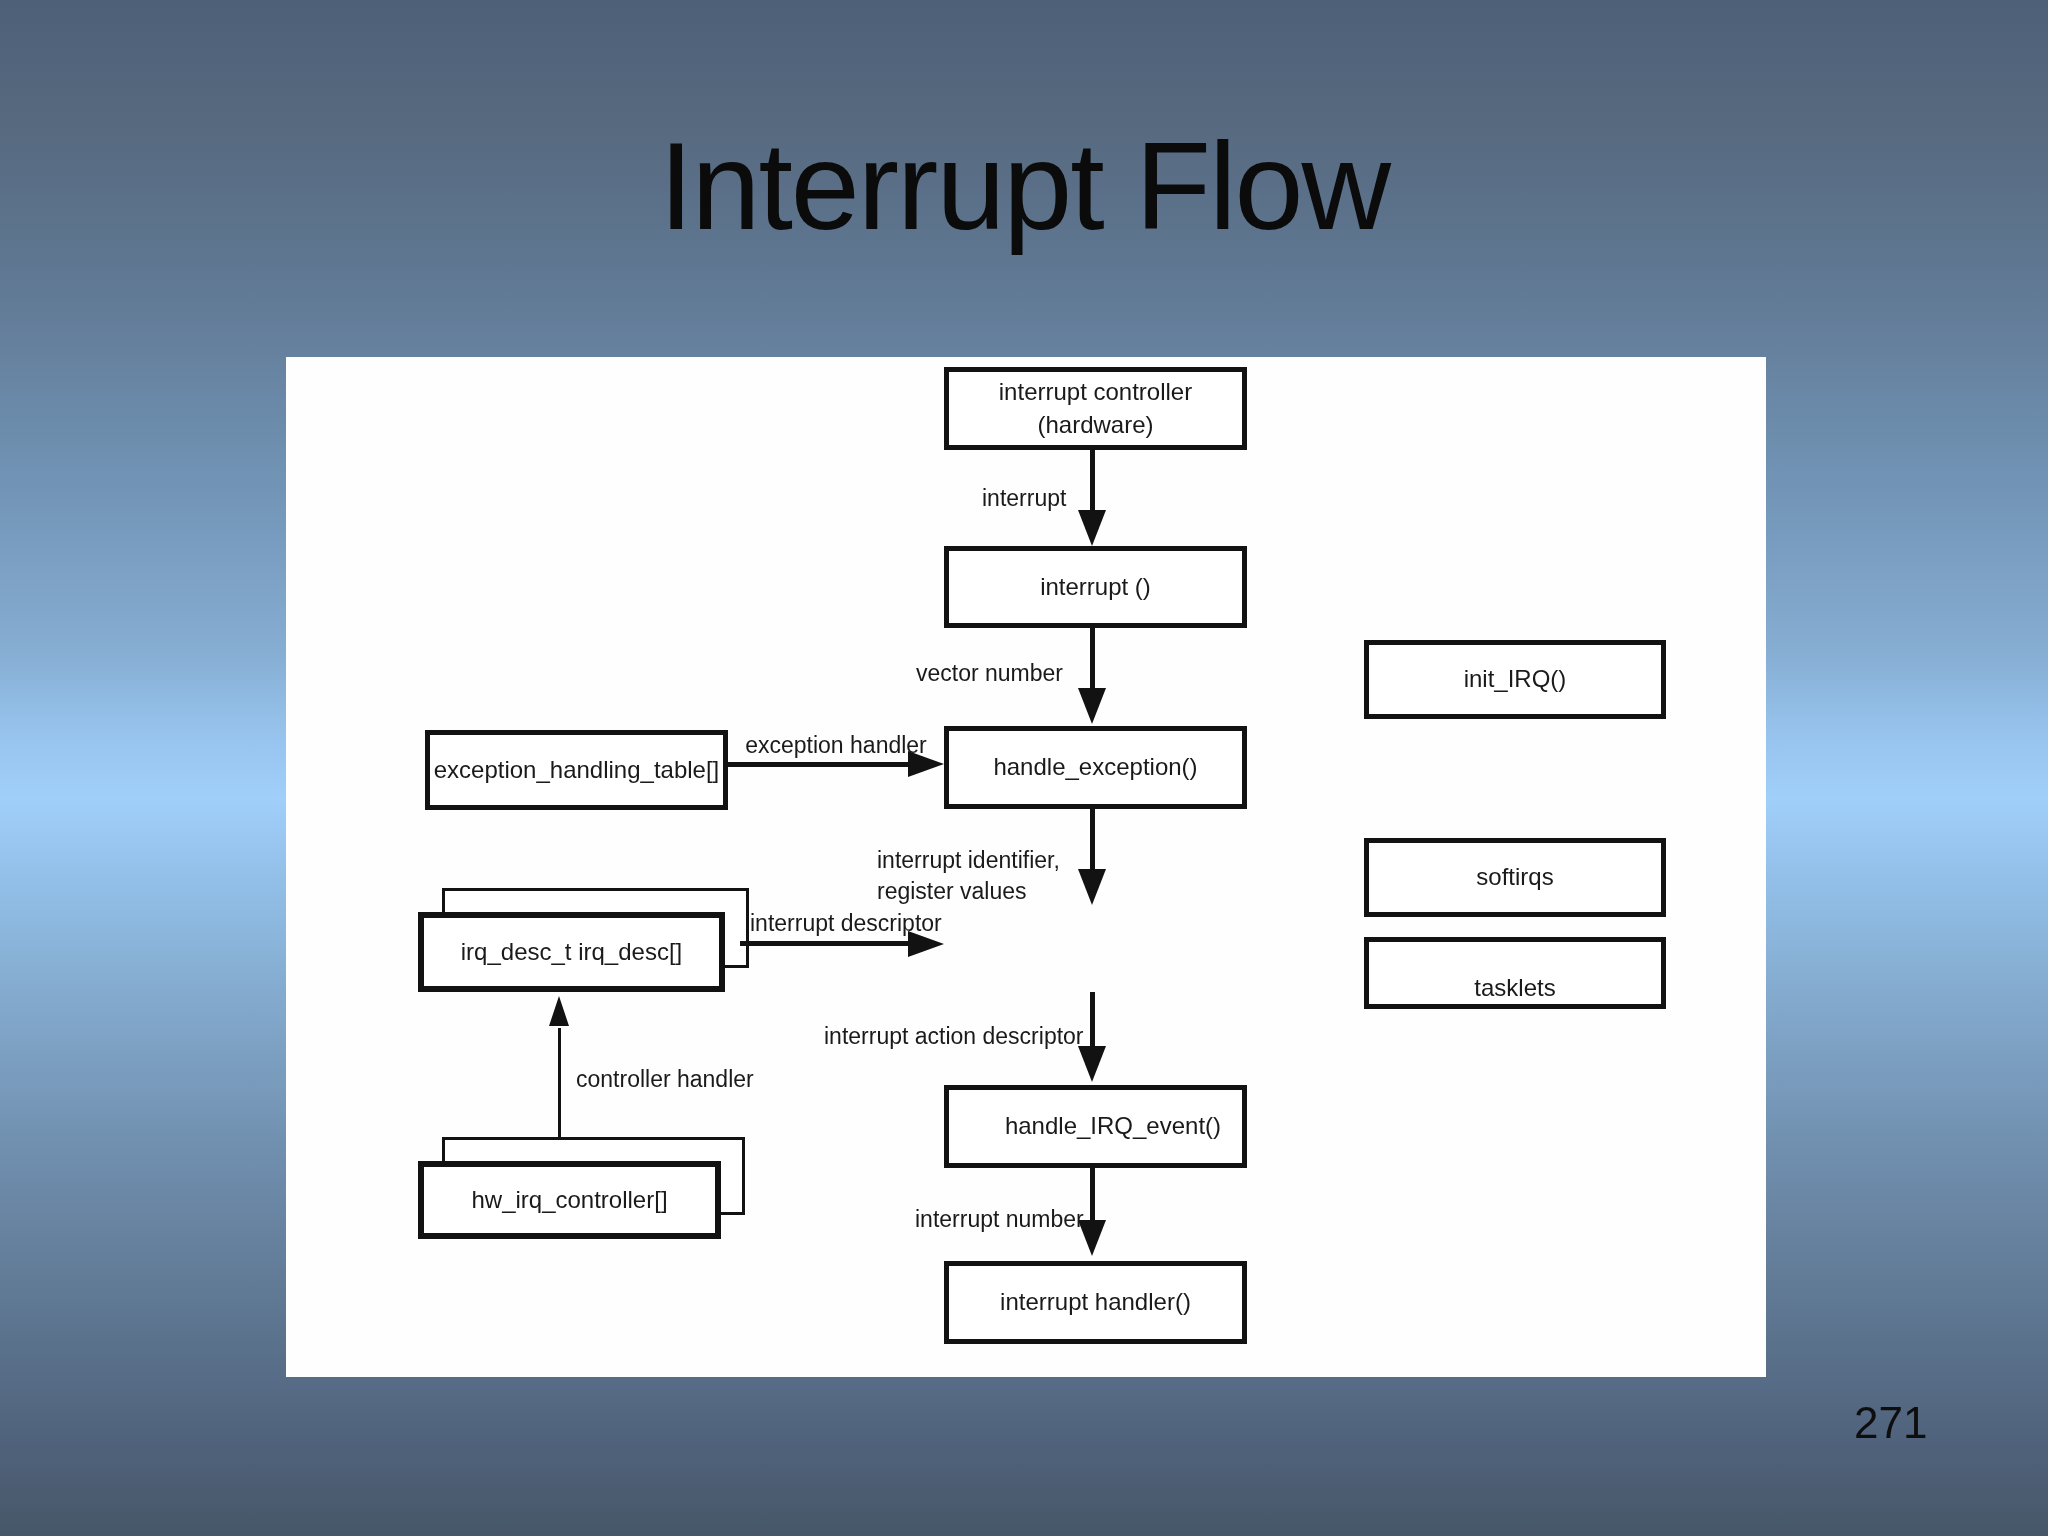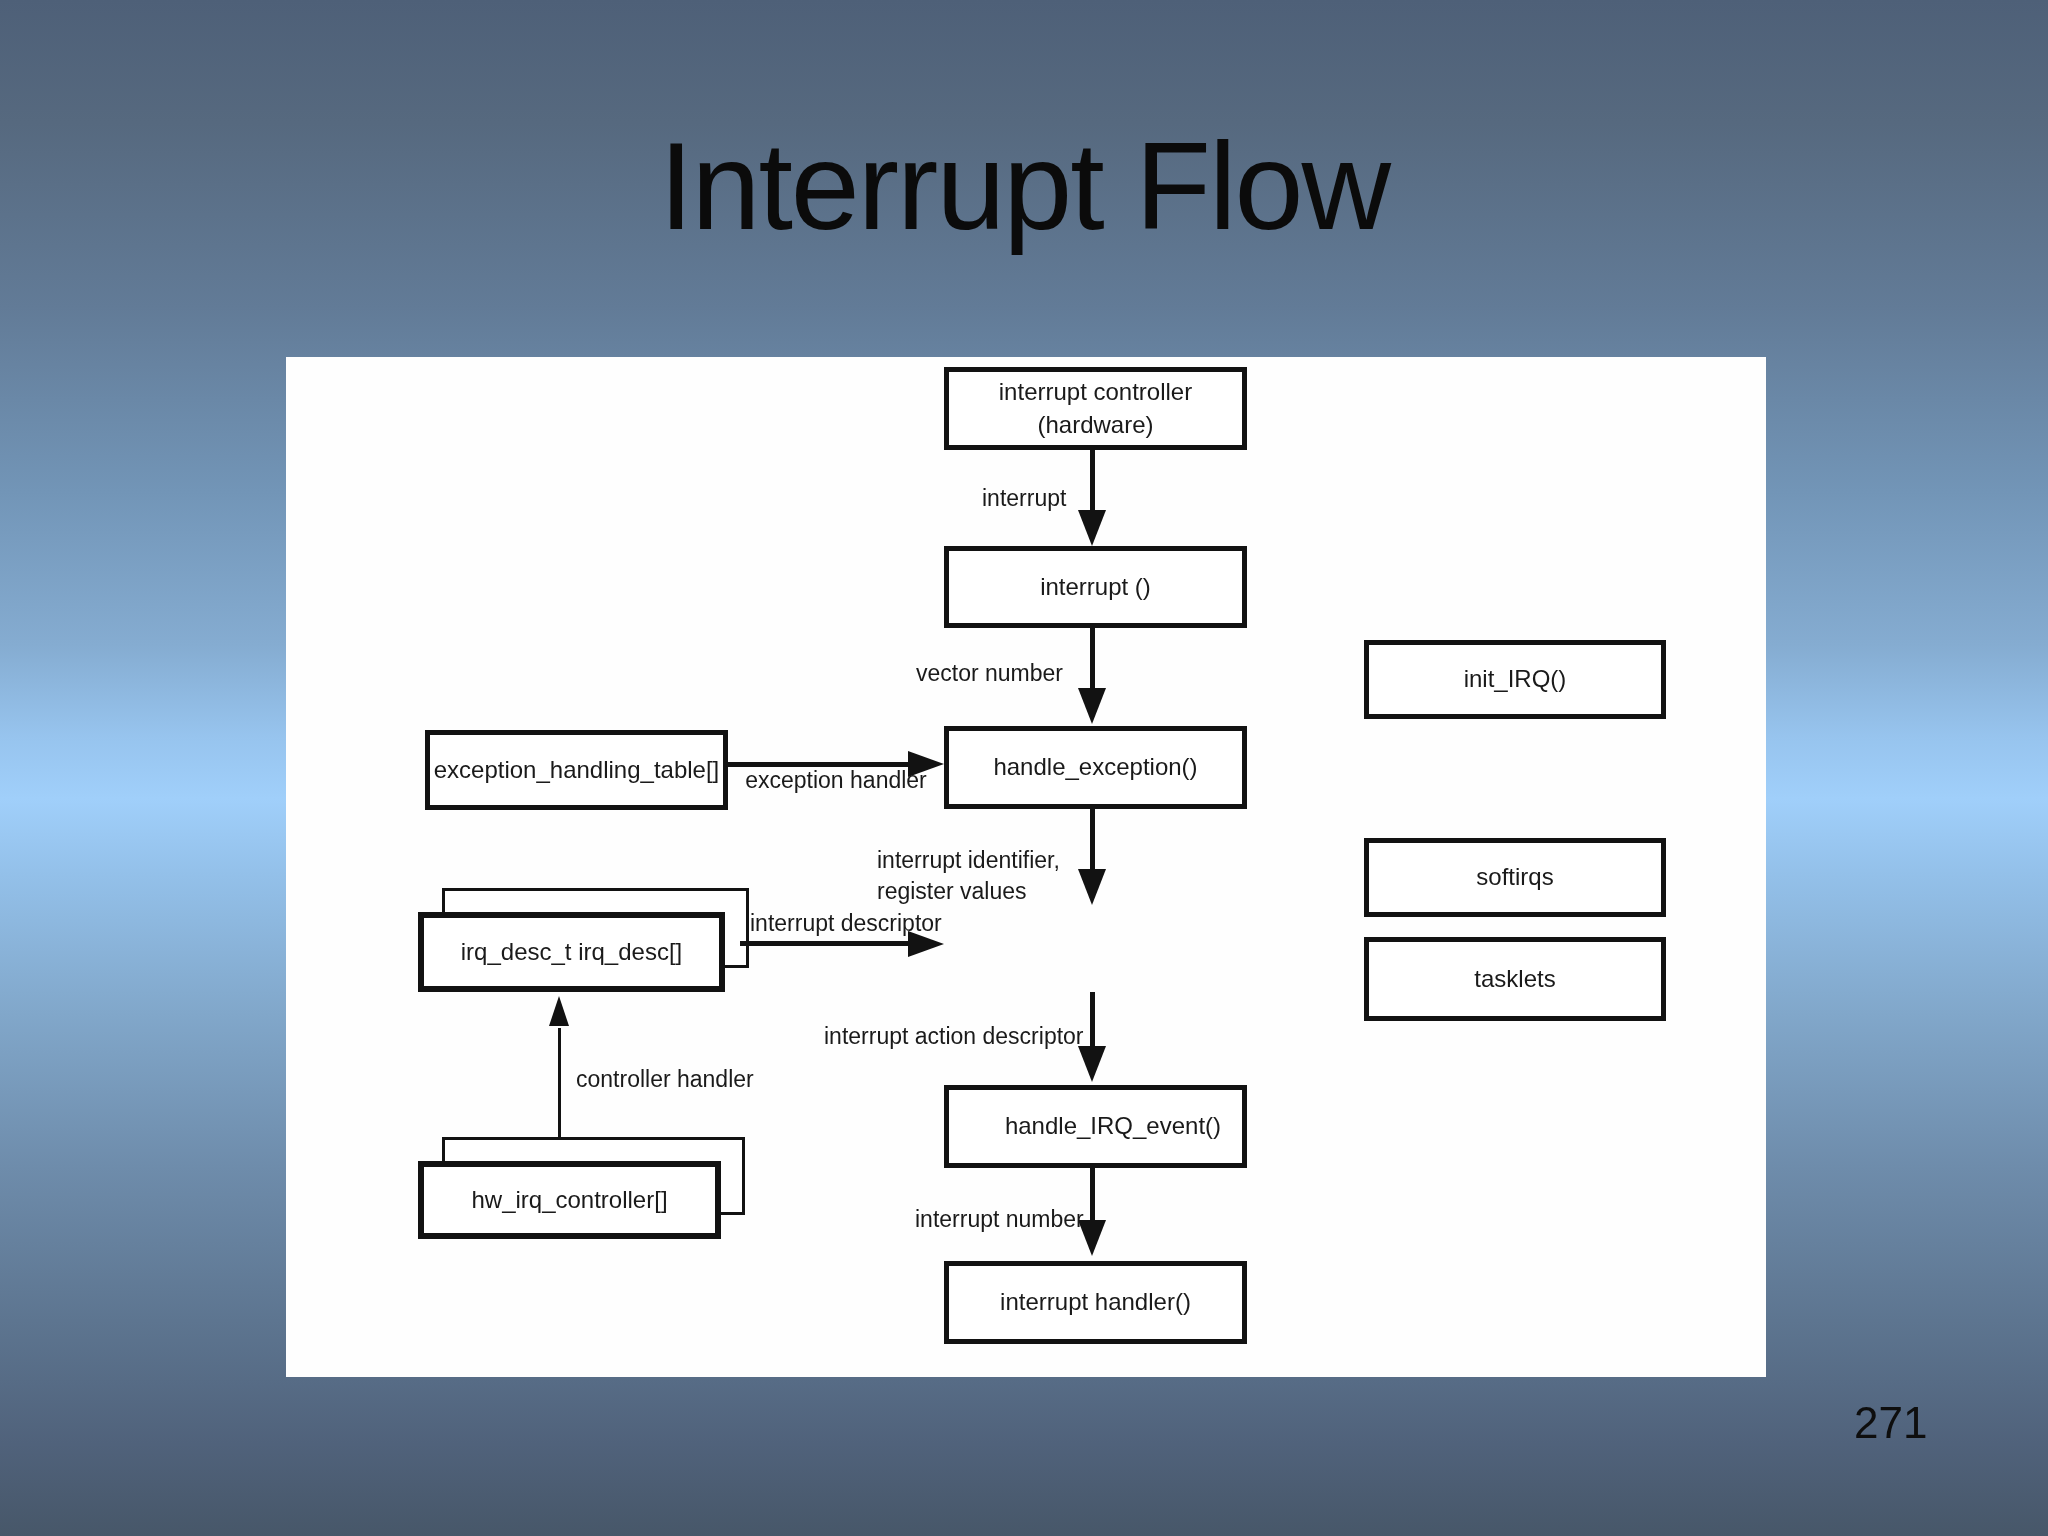--- a/index.html
+++ b/index.html
@@ -53,21 +53,21 @@
   .b-ihnd  {left:658px; top:904px; width:303px; height:83px;}
   
   .b-exct  {left:139px; top:373px; width:303px; height:80px;}
   .bb-irqd {left:156px; top:531px; width:307px; height:80px;}
   .b-irqd  {left:132px; top:555px; width:307px; height:80px; border-width:6px;}
   .bb-hwirq{left:156px; top:780px; width:303px; height:78px;}
   .b-hwirq {left:132px; top:804px; width:303px; height:78px; border-width:6px;}
   
   .b-init  {left:1078px; top:283px; width:302px; height:79px;}
   .b-soft  {left:1078px; top:481px; width:302px; height:79px;}
-  .b-task  {left:1078px; top:580px; width:302px; height:84px;}
+  .b-task  {left:1078px; top:580px; width:302px; height:72px;justify-content:flex-end;}
   
   .shaft-v{position:absolute; width:5px; background:#121212;}
   .shaft-h{position:absolute; height:5px; background:#121212;}
   .head-down{position:absolute; width:0; height:0;
     border-left:14px solid transparent; border-right:14px solid transparent;
     border-top:36px solid #121212;}
   .head-right{position:absolute; width:0; height:0;
     border-top:13px solid transparent; border-bottom:13px solid transparent;
     border-left:36px solid #121212;}
   .head-up{position:absolute; width:0; height:0;
@@ -148,21 +148,21 @@
     <div class="head-right" style="left:622px; top:394px;"></div>
 
     <div class="shaft-h" style="left:454px; top:584px; width:170px;"></div>
     <div class="head-right" style="left:622px; top:574px;"></div>
 
     <div class="shaft-v thin" style="left:272px; top:671px; height:109px;"></div>
     <div class="head-up" style="left:263px; top:639px;"></div>
 
     <div class="elabel" style="left:696px; top:126px;">interrupt</div>
     <div class="elabel" style="left:630px; top:301px;">vector number</div>
-    <div class="elabel" style="left:420px; top:373px; width:260px; text-align:center;margin-top:35px;">exception handler</div>
+    <div class="elabel" style="left:420px; top:373px; width:260px; text-align:center;">exception handler</div>
     <div class="elabel" style="left:591px; top:488px;">
       <div>interrupt identifier,</div>
       <div>register values</div>
     </div>
     <div class="elabel" style="left:464px; top:551px;">interrupt descriptor</div>
     <div class="elabel" style="left:538px; top:664px;">interrupt action descriptor</div>
     <div class="elabel" style="left:290px; top:707px;">controller handler</div>
     <div class="elabel" style="left:629px; top:847px;">interrupt number</div>
 
   </div>

